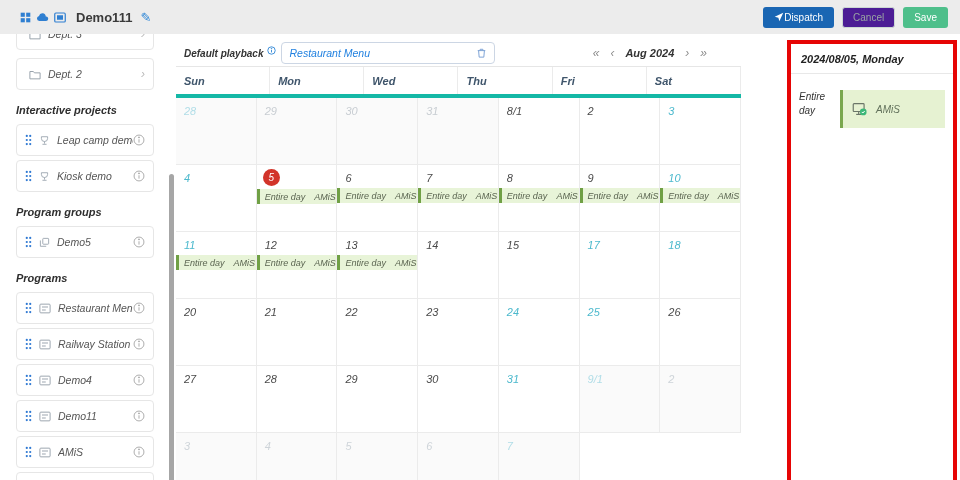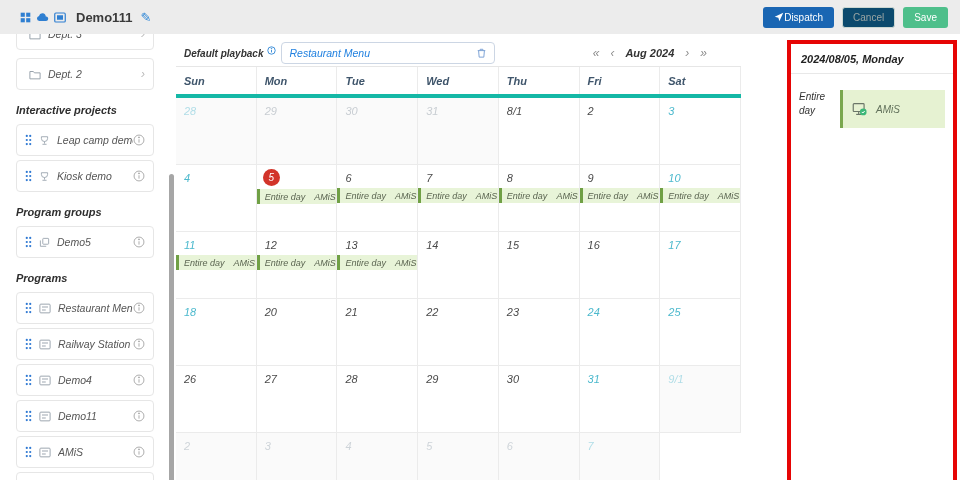--- a/index.html
+++ b/index.html
@@ -12,21 +12,21 @@
   .topbar { height:34px; background:#ececec; display:flex; align-items:center; padding:16px 8px; }
   .brand-icons { display:flex; gap:5px; margin-left:12px; align-items:center; color:#2f7fd1; }
   .icn { display:inline-flex; align-items:center; justify-content:center; }
   .icn svg { display:block; }
   .title { font-size:13px; font-weight:bold; color:#3a3a3a; margin-left:10px; }
   .edit-pencil { color:#2e86d6; margin-left:8px; font-size:13px; cursor:pointer; }
   .topbar-right { margin-left:auto; display:flex; gap:8px; padding-right:4px; }
   .btn { height:21px; border-radius:3px; font-size:10px; display:inline-flex; align-items:center; 
          padding:0 10px; border:1px solid transparent; cursor:pointer; font-family:inherit; }
   .btn-dispatch { background:#1a66b3; color:#fff; }
-  .btn-cancel { background:#0c4a6e; border-color:#ccd8d3; color:#9aa5a3; }
+  .btn-cancel { background:#4c1d95; border-color:#ccd8d3; color:#9aa5a3; }
   .btn-save { background:#4ebf8b; color:#fff; }
   
   .main { display:flex; height:462px;font-style:italic; }
   
   .sidebar { width:176px; flex:none; position:relative; overflow:hidden; background:#fff; }
   .side-scroll { margin:-16px 0 0 16px; width:138px; }
   .side-card { height:32px; border:1px solid #e6e6e6; border-radius:4px; display:flex; align-items:center;
                padding:0 8px; margin-bottom:4px; background:#fff; font-size:10.5px; color:#555; cursor:pointer; }
   .side-card.dept { margin-bottom:8px; padding-left:12px; }
   .side-card .lbl { margin-left:7px; flex:1; white-space:nowrap; overflow:hidden; }
@@ -40,21 +40,21 @@
   .cal-toolbar { height:32px; display:flex; align-items:center; justify-content:space-between; padding:8px 34px 2px 8px; }
   .tb-left { display:flex; align-items:center;justify-content:center; }
   .dp-label { font-size:10px; font-weight:bold; color:#333; }
   .info-sup { color:#2e86d6; margin:-6px 5px 0 4px; }
   .select { width:214px; height:22px; border:1px solid #ccd6e4; border-radius:4px; display:flex; align-items:center;
             padding:0 7px; font-size:10.5px; color:#2080e0; cursor:pointer; background:#fff; }
   .trash { margin-left:auto; color:#7aa0d4; cursor:pointer; }
   .mnav { display:flex; align-items:center; gap:11px; font-size:11px; color:#8a8a8a; }
   .mnav .arrow { cursor:pointer; font-size:12px; }
   .mnav .mlabel { font-weight:bold; color:#333; cursor:default; }
-  .cal-head { display:grid; grid-template-columns:repeat(7,1fr); border-top:1px solid #e6e6e6; }
+  .cal-head { display:grid; grid-template-columns:repeat(6,1fr); border-top:1px solid #e6e6e6; }
   .cal-h { padding:8px 8px 7px; font-size:11px; font-weight:600; color:#3f556b; border-right:1px solid #ebebeb; }
   .cal-body { flex:1; display:grid; grid-template-columns:repeat(7,1fr);
               grid-template-rows:repeat(5,67px) minmax(0,1fr); overflow:hidden; border-top:4px solid #14b8a6; }
   .cell { border-right:1px solid #ebebeb; border-bottom:1px solid #ebebeb; position:relative; overflow:hidden; cursor:pointer; }
   .cell .num { display:block; font-size:11px; color:#4a4a4a; padding:6px 0 0 8px; line-height:14px; }
   .cell.weekend .num { color:#4cb9cd; }
   .cell.prev, .cell.next { background:#fafafa; }
   .cell.prev .num { color:#c8cdd2; }
   .cell.next .num { color:#ced4d9; }
   .cell.prev.weekend .num, .cell.next.weekend .num { color:#b0dde7; }
@@ -413,21 +413,20 @@
         <span class="arrow">«</span>
         <span class="arrow">‹</span>
         <span class="mlabel">Aug 2024</span>
         <span class="arrow">›</span>
         <span class="arrow">»</span>
       </div>
     </div>
     <div class="cal-head">
         <div class="cal-h">Sun</div>
         <div class="cal-h">Mon</div>
-        <div class="cal-h">Tue</div>
         <div class="cal-h">Wed</div>
         <div class="cal-h">Thu</div>
         <div class="cal-h">Fri</div>
         <div class="cal-h">Sat</div>
       </div>
     <div class="cal-body">
         <div class="cell prev weekend">
           <span class="num">28</span>
         </div>
         <div class="cell prev">
@@ -509,23 +508,20 @@
           <div class="chip">
             <span>Entire day</span>
             <span>AMiS</span>
           </div>
         </div>
         <div class="cell ">
           <span class="num">14</span>
         </div>
         <div class="cell ">
           <span class="num">15</span>
-        </div>
-        <div class="cell ">
-          <span class="num">16</span>
         </div>
         <div class="cell weekend">
           <span class="num">17</span>
         </div>
         <div class="cell weekend">
           <span class="num">18</span>
         </div>
         <div class="cell ">
           <span class="num">20</span>
         </div>

